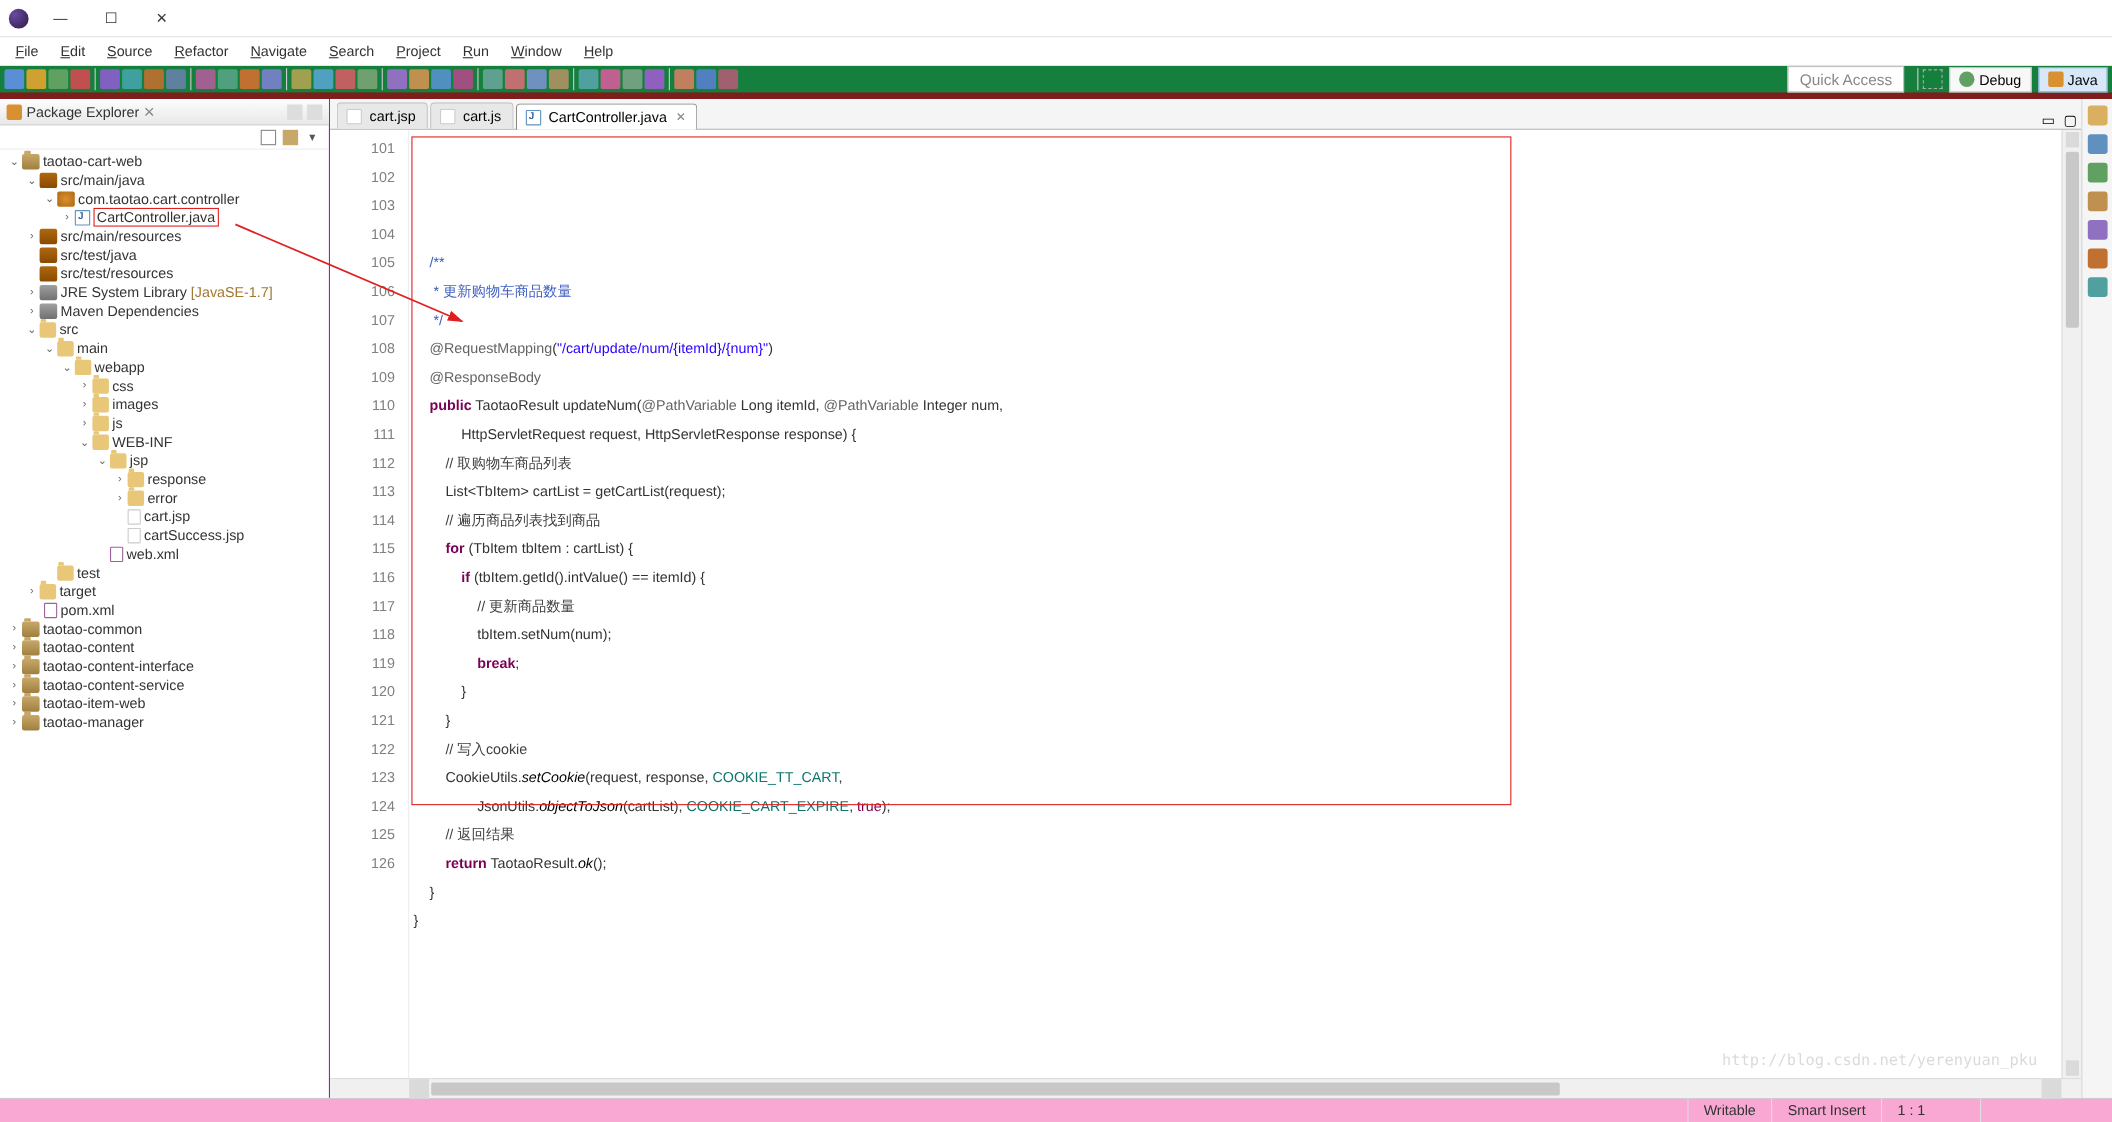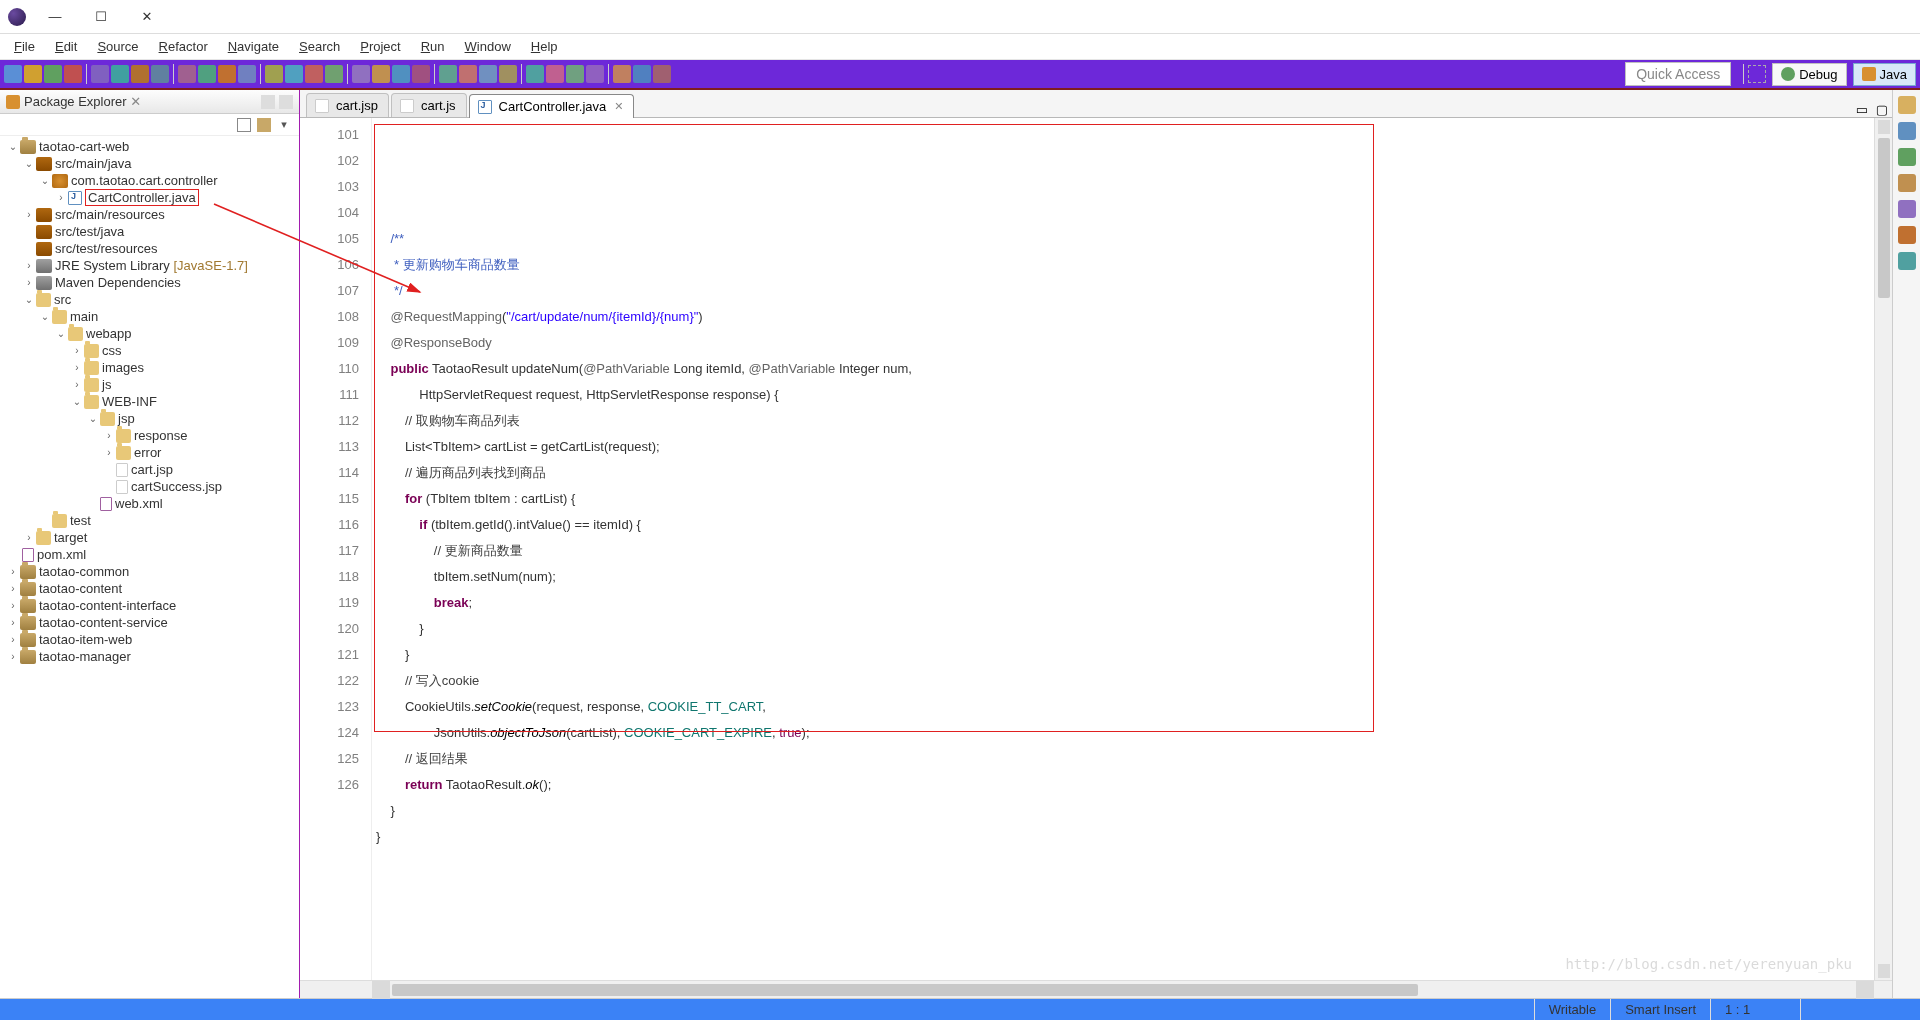--- a/index.html
+++ b/index.html
@@ -10,21 +10,21 @@
 .titlebar .eclipse-icon { width: 18px; height: 18px; border-radius: 50%; background: radial-gradient(circle at 30% 30%, #6a4aa0, #2a1a4a); margin-right: 6px; }
 .titlebar .title-text { flex: 1; color: #333; }
 .titlebar .win-btn { width: 46px; height: 32px; display: flex; align-items: center; justify-content: center; color: #333; }
 
 
 .menubar { height: 26px; background: #fff; display: flex; align-items: center; padding: 0 4px; border-bottom: 1px solid #e5e5e5; }
 .menubar .menu-item { padding: 3px 10px; color: #333; }
 .menubar .menu-item u { text-decoration: underline; }
 
 
-.toolbar { height: 30px; background: #6d28d9; border-bottom: 2px solid #7f1d1d; display: flex; align-items: center; padding: 0 4px; gap: 2px; }
+.toolbar { height: 30px; background: #15803d; border-bottom: 6px solid #7f1d1d; display: flex; align-items: center; padding: 0 4px; gap: 2px; }
 .toolbar .tb-icon { width: 18px; height: 18px; border-radius: 2px; }
 .toolbar .tb-sep { width: 1px; height: 20px; background: #ccc; margin: 0 2px; }
 .toolbar .spacer { flex: 1; }
 .quick-access { border: 1px solid #c0c0c0; padding: 3px 10px; background: #fff; color: #888; font-size: 14px; }
 .persp-btn { padding: 3px 8px; border: 1px solid #c0c0c0; margin-left: 4px; display: flex; align-items: center; gap: 4px; background: #f8f8f8; }
 .persp-btn.active { background: #d8e8f8; border-color: #7aa8d0; }
 .persp-btn .pi { width: 14px; height: 14px; }
 
 
 .main { display: flex; height: calc(1020px - 34px - 26px - 30px - 22px); }
@@ -95,21 +95,21 @@
 .vscroll::before { top: 2px; }
 .vscroll::after { bottom: 2px; }
 .vscroll .thumb { position:absolute; left:3px; top:20px; width:12px; height:160px; background:#c8c8c8; border-radius: 2px;}
 
 .hscroll { height: 18px; background: #f0f0f0; border-top: 1px solid #ddd; position: relative; display: flex; }
 .hscroll .arrow { width: 18px; height: 18px; background:#dadada; }
 .hscroll .track { flex: 1; position: relative; }
 .hscroll .thumb { position:absolute; top:3px; left:2px; height:12px; width: 70%; background:#c8c8c8; border-radius:2px; }
 
 
-.statusbar { height: 22px; background: #3b82f6; border-top: 1px solid #ccc; display: flex; align-items: center; font-size: 12px; color: #333; }
+.statusbar { height: 22px; background: #f9a8d4; border-top: 1px solid #ccc; display: flex; align-items: center; font-size: 12px; color: #333; }
 .statusbar .cell { padding: 0 14px; border-left: 1px solid #ddd; height: 100%; display: flex; align-items: center; }
 .statusbar .sp { flex: 1; }
 
 .watermark { position: absolute; right: 40px; bottom: 26px; color: rgba(150,150,150,0.35); font-size: 14px; font-family: Consolas, monospace; pointer-events: none; }
 </style>
 </head>
 <body>
 
 <div class="titlebar">
   <div class="eclipse-icon"></div>
@@ -313,21 +313,21 @@
         <div class="tree-node" style="padding-left: 38px;">
           <span class="twisty"></span>
           <span class="node-icon ni-folder"></span>
           <span class="node-label">test</span>
         </div>
         <div class="tree-node" style="padding-left: 22px;">
           <span class="twisty">›</span>
           <span class="node-icon ni-folder"></span>
           <span class="node-label">target</span>
         </div>
-        <div class="tree-node" style="padding-left: 8px;">
+        <div class="tree-node" style="padding-left: 26px;">
           <span class="twisty"></span>
           <span class="node-icon ni-xml"></span>
           <span class="node-label">pom.xml</span>
         </div>
         <div class="tree-node" style="padding-left: 6px;">
           <span class="twisty">›</span>
           <span class="node-icon ni-proj"></span>
           <span class="node-label">taotao-common</span>
         </div>
         <div class="tree-node" style="padding-left: 6px;">

